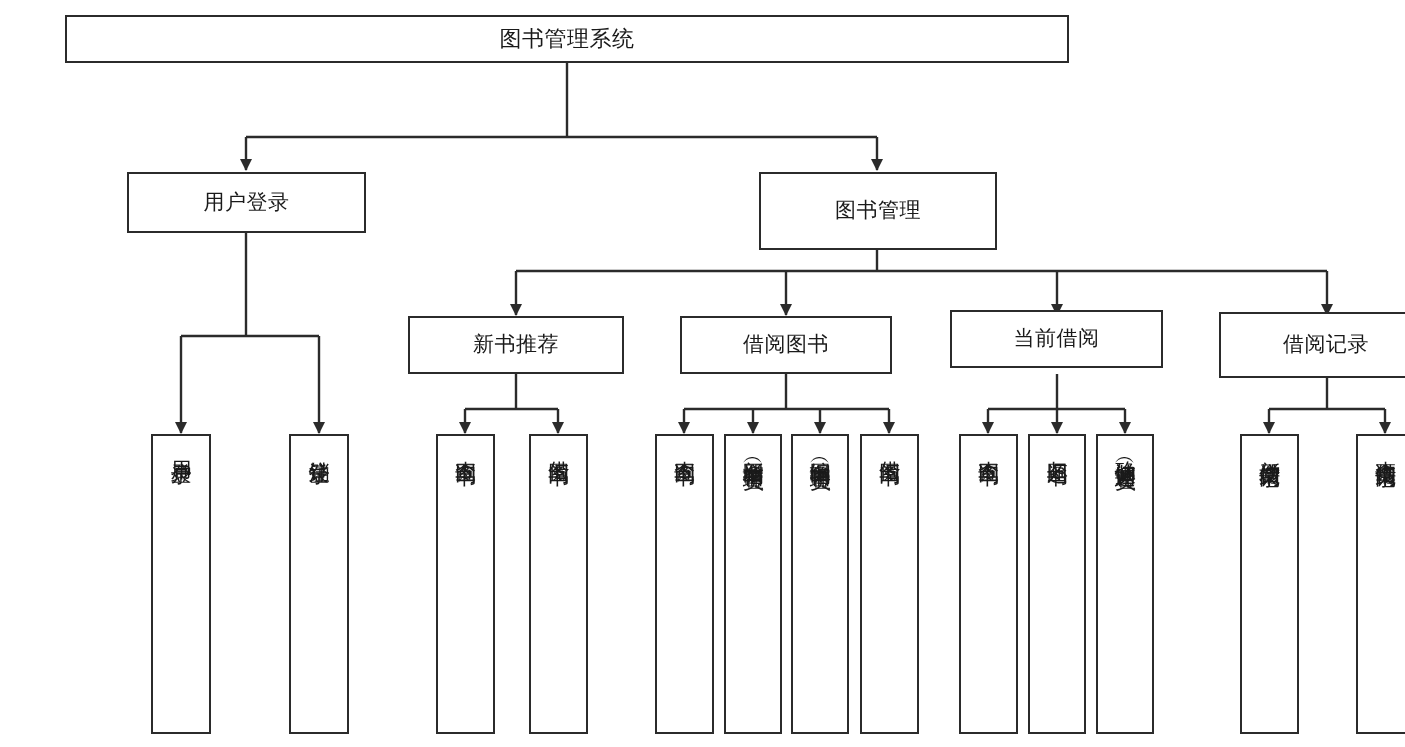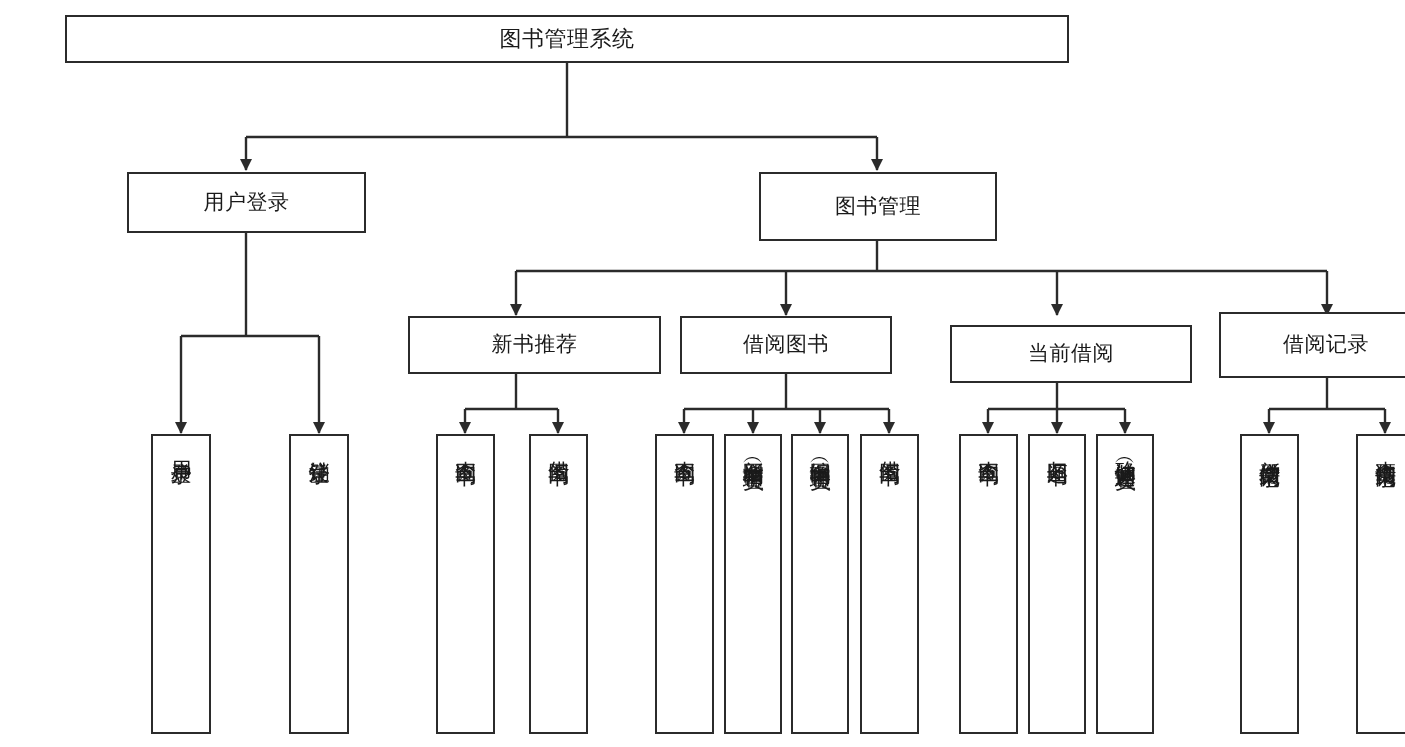--- a/index.html
+++ b/index.html
@@ -125,31 +125,31 @@
     </g>
   </svg>
 
   <div class="node node-h" id="root-node" style="left:18px; top:15px; width:1004px; height:48px;">
     <span class="label">图书管理系统</span>
   </div>
 
   <div class="node node-h" style="left:80px; top:172px; width:239px; height:61px;">
     <span class="label">用户登录</span>
   </div>
-  <div class="node node-h" style="left:712px; top:172px; width:238px; height:69px;align-items:center;">
+  <div class="node node-h" style="left:712px; top:172px; width:238px; height:78px;align-items:center;">
     <span class="label">图书管理</span>
   </div>
 
-  <div class="node node-h" style="left:361px; top:316px; width:253px; height:58px;text-align:center;">
+  <div class="node node-h" style="left:361px; top:316px; width:216px; height:58px;text-align:center;">
     <span class="label">新书推荐</span>
   </div>
   <div class="node node-h" style="left:633px; top:316px; width:212px; height:58px;">
     <span class="label">借阅图书</span>
   </div>
-  <div class="node node-h" style="left:903px; top:325px; width:242px; height:58px;justify-content:center;">
+  <div class="node node-h" style="left:903px; top:310px; width:213px; height:58px;justify-content:center;">
     <span class="label">当前借阅</span>
   </div>
   <div class="node node-h" style="left:1172px; top:312px; width:214px; height:66px;">
     <span class="label">借阅记录</span>
   </div>
 
   <div class="node node-v" style="left:104px; top:434px; width:60px; height:300px;">
     <span class="label">用户登录</span>
   </div>
   <div class="node node-v" style="left:242px; top:434px; width:60px; height:300px;">

